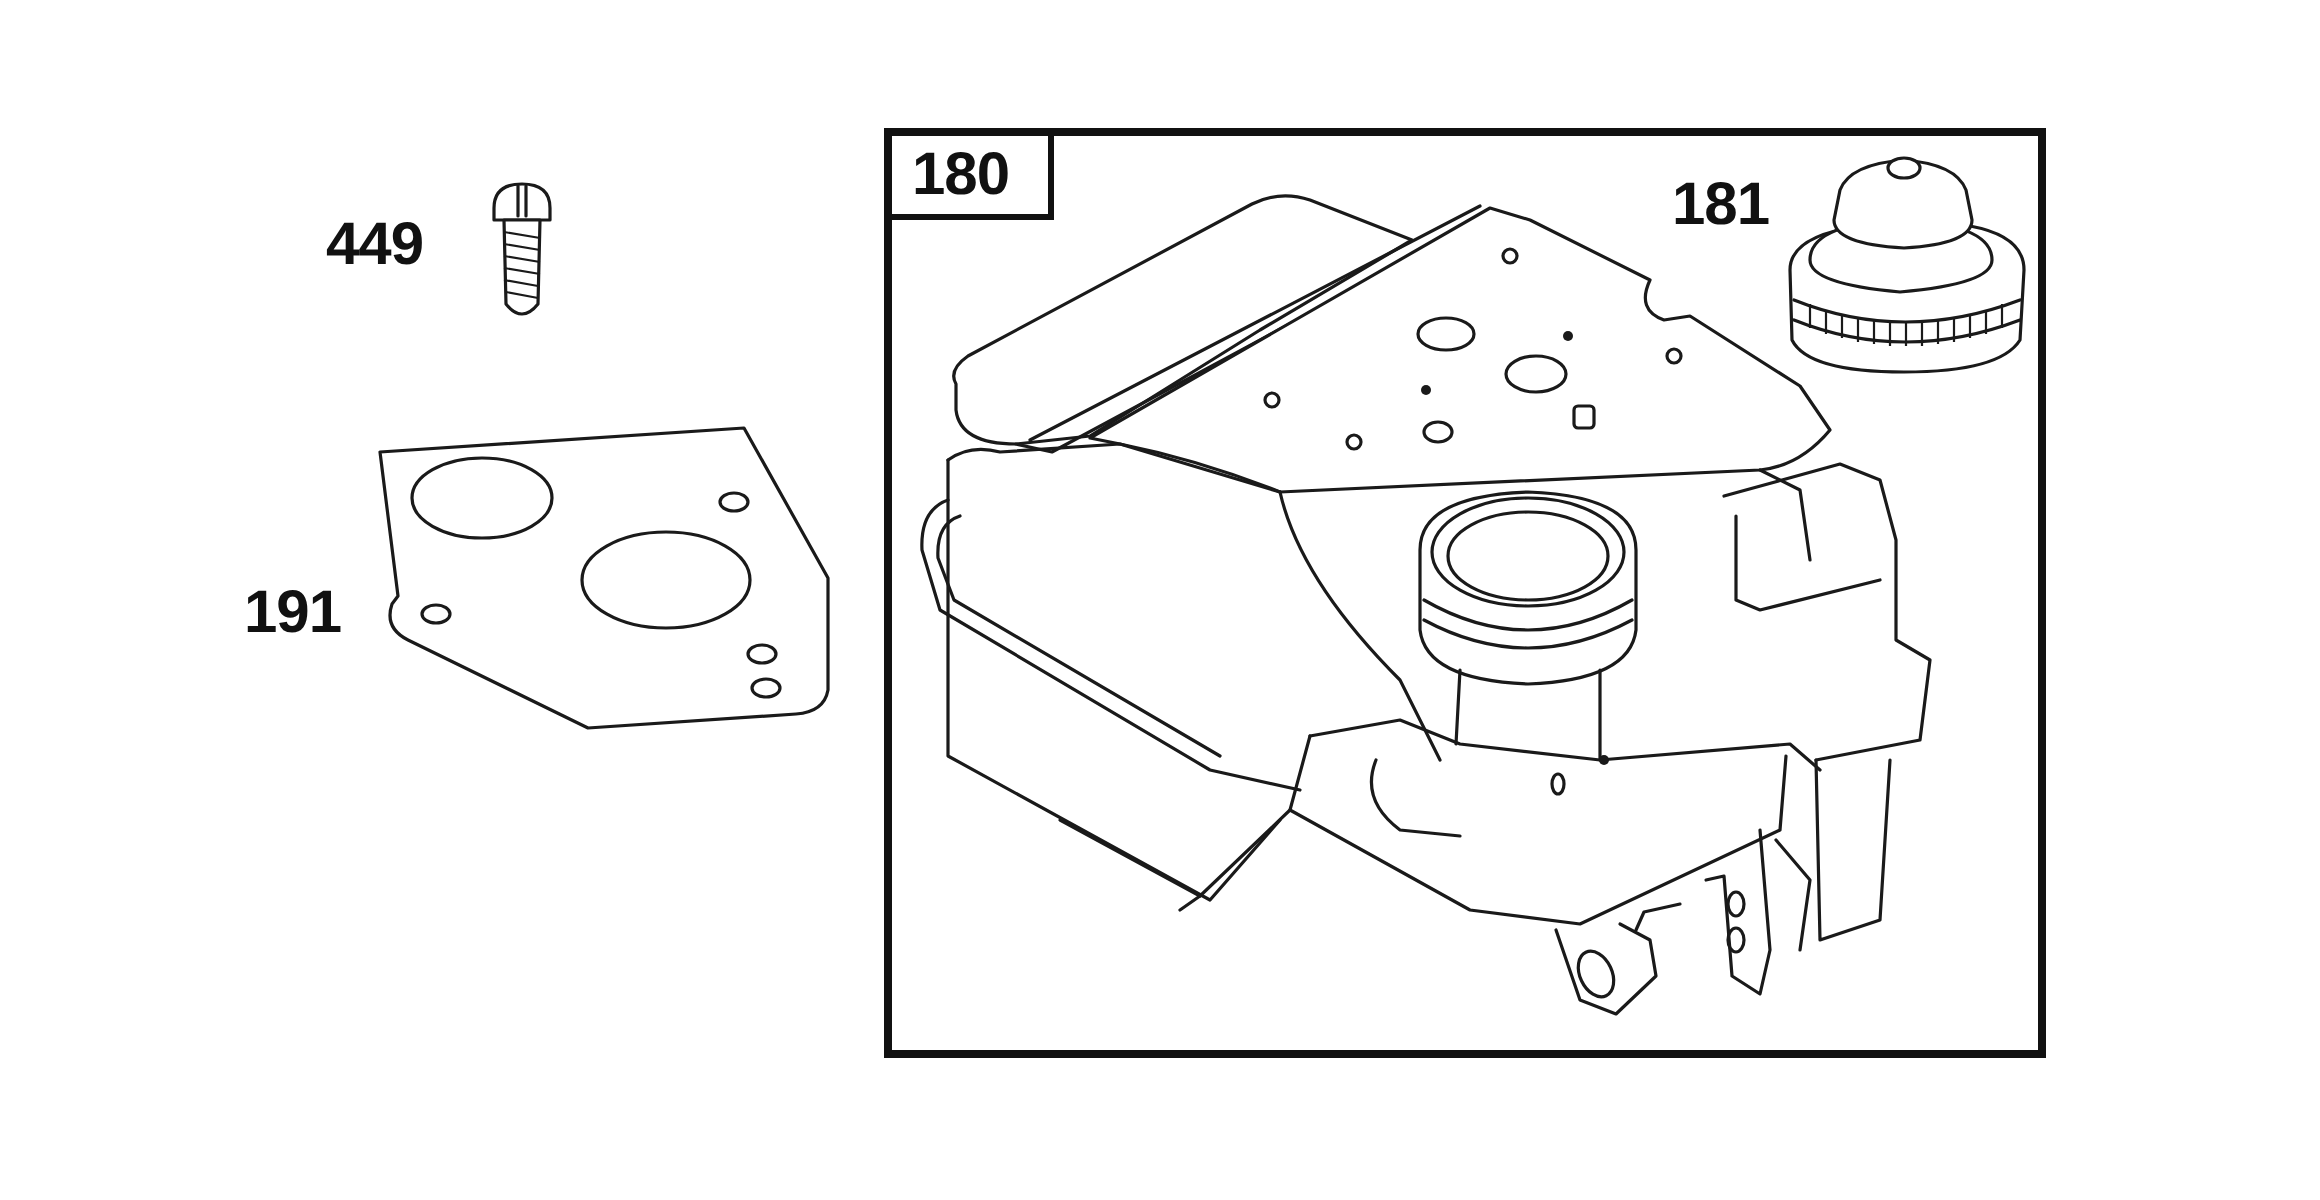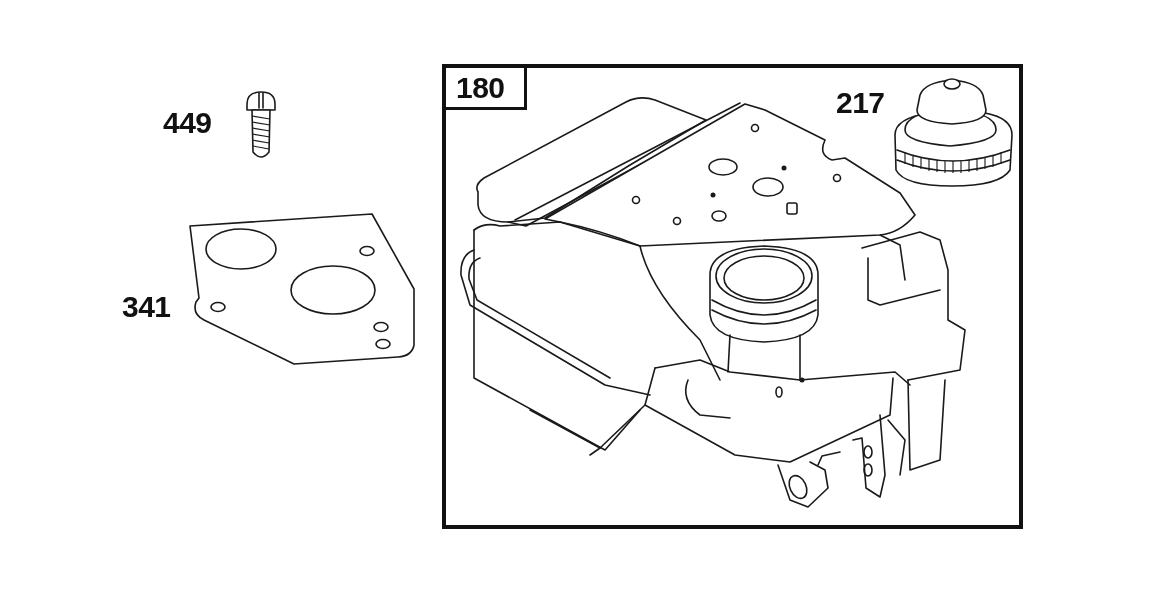--- a/index.html
+++ b/index.html
@@ -106,14 +106,14 @@
     <ellipse class="ln" cx="868" cy="470" rx="4" ry="6"></ellipse>
     <path class="ln" d="M888 420 L905 440 L900 475"></path>
   </g>
 </svg>
 
 <div id="assembly-box"></div>
 <div id="assembly-label-box"></div>
 
 <div class="lbl" style="left:456px; top:73px;">180</div>
 <div class="lbl" style="left:163px; top:108px;">449</div>
-<div class="lbl" style="left:122px; top:292px;">341</div>
-<div class="lbl" style="left:836px; top:88px;">217</div>
+<div class="lbl" style="left:122px; top:292px;">191</div>
+<div class="lbl" style="left:836px; top:88px;">181</div>
 
 </body></html>

